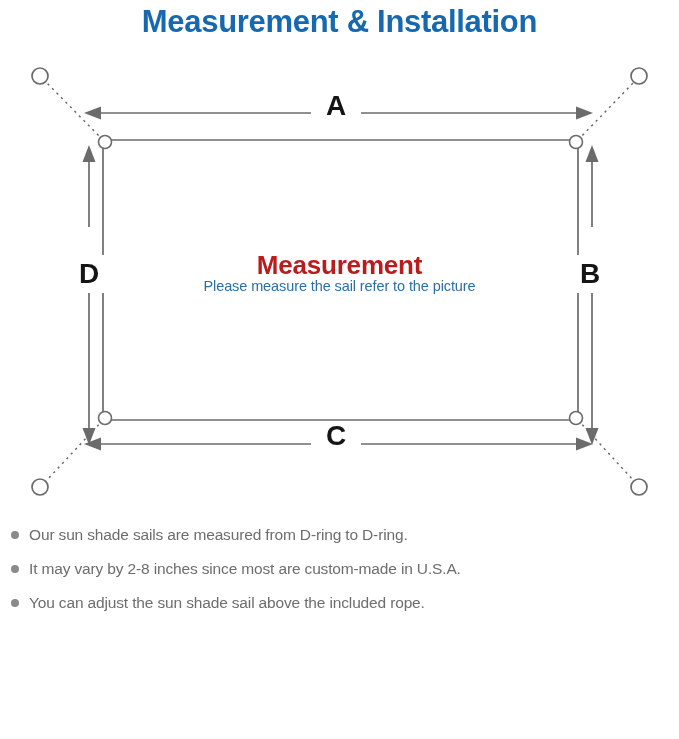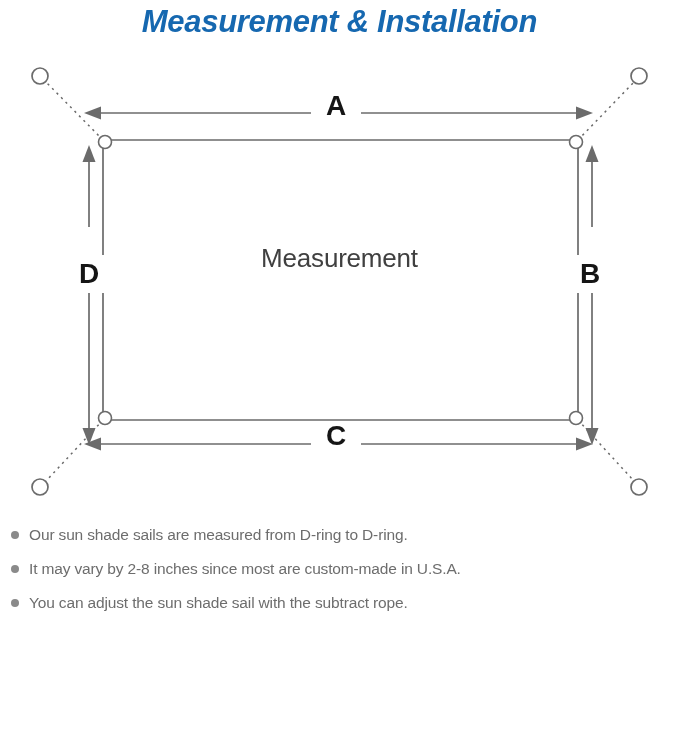--- a/index.html
+++ b/index.html
@@ -21,21 +21,20 @@
     top: 0;
     width: 679px;
     text-align: center;
     font-size: 31px;
     font-weight: bold;
     letter-spacing: -0.3px;
     color: #1668b0;
     line-height: 40px;
     padding-top: 2px;
     white-space: nowrap;
-    font-style: italic;
   }
 
   #diagram-wrap {
     position: absolute;
     left: 0;
     top: 44px;
     width: 679px;
     height: 475px;
   }
   #diagram-svg {
@@ -44,24 +43,24 @@
     height: 475px;
   }
 
   .center-label {
     position: absolute;
     width: 679px;
     text-align: center;
     white-space: nowrap;
   }
   #measurement-heading {
-    top: 199px;
+    top: 206px;
     font-size: 26px;
-    font-weight: normal;
-    color: #404040;
+    font-weight: bold;
+    color: #b91c1c;
     letter-spacing: -0.2px;
   }
   #measurement-subtitle {
     top: 234px;
     font-size: 14.5px;
     color: #2b6fa6;
     letter-spacing: -0.1px;
   }
 
   .dim-letter {
@@ -161,20 +160,21 @@
         <line x1="592" y1="222" x2="592" y2="392"></line>
       </g>
       <polygon points="592,101 585.5,118 598.5,118" fill="#6b6b6b" stroke="none"></polygon>
       <polygon points="592,401 585.5,384 598.5,384" fill="#6b6b6b" stroke="none"></polygon>
 
     </g>
   </svg>
 
   <div class="center-label" id="measurement-heading">Measurement</div>
 
+  <div class="center-label" id="measurement-subtitle">Please measure the sail refer to the picture</div>
 
   <div class="dim-letter" id="dim-a">A</div>
 
   <div class="dim-letter" id="dim-b">B</div>
 
   <div class="dim-letter" id="dim-c">C</div>
 
   <div class="dim-letter" id="dim-d">D</div>
 
 </div>
@@ -183,15 +183,15 @@
   <li class="note-item">
     <span class="note-bullet"></span>
     <span>Our sun shade sails are measured from D-ring to D-ring.</span>
   </li>
   <li class="note-item">
     <span class="note-bullet"></span>
     <span>It may vary by 2-8 inches since most are custom-made in U.S.A.</span>
   </li>
   <li class="note-item">
     <span class="note-bullet"></span>
-    <span>You can adjust the sun shade sail with the subtract rope.</span>
+    <span>You can adjust the sun shade sail above the included rope.</span>
   </li>
 </ul>
 
 </body></html>

